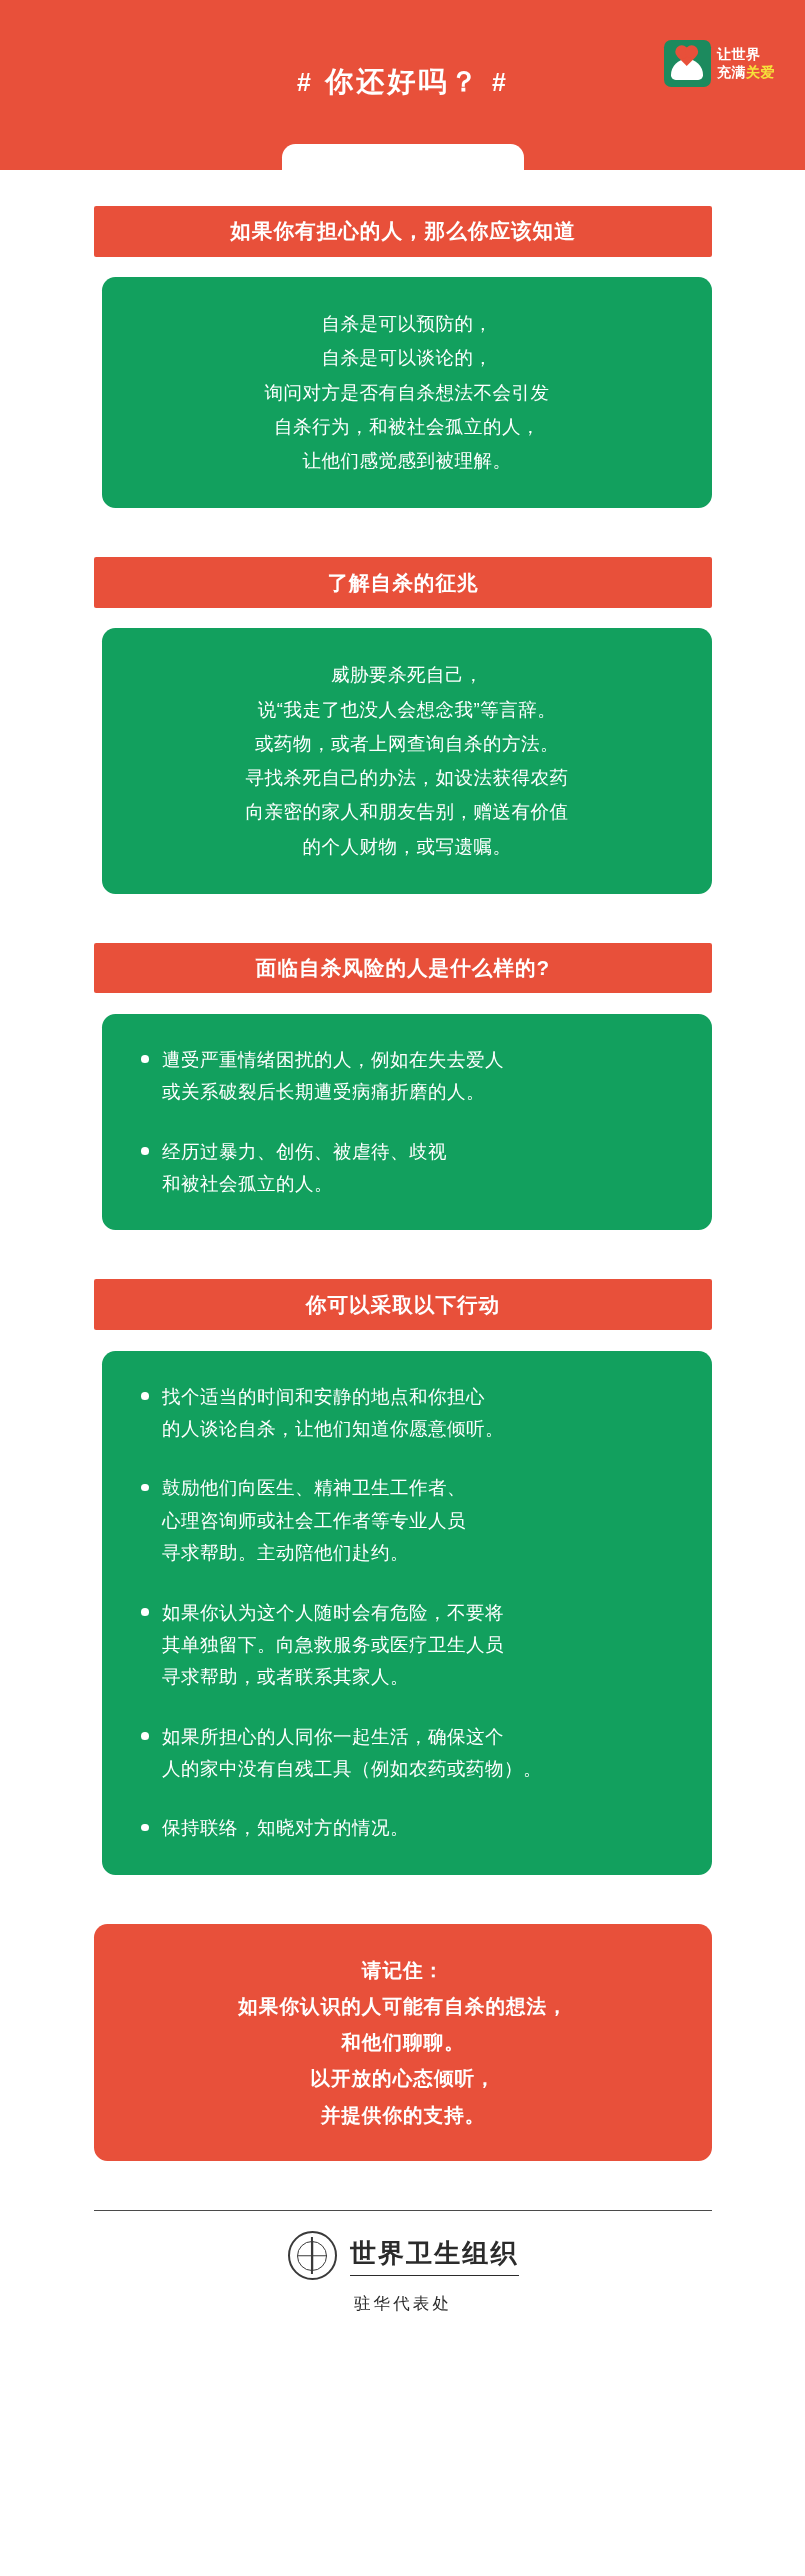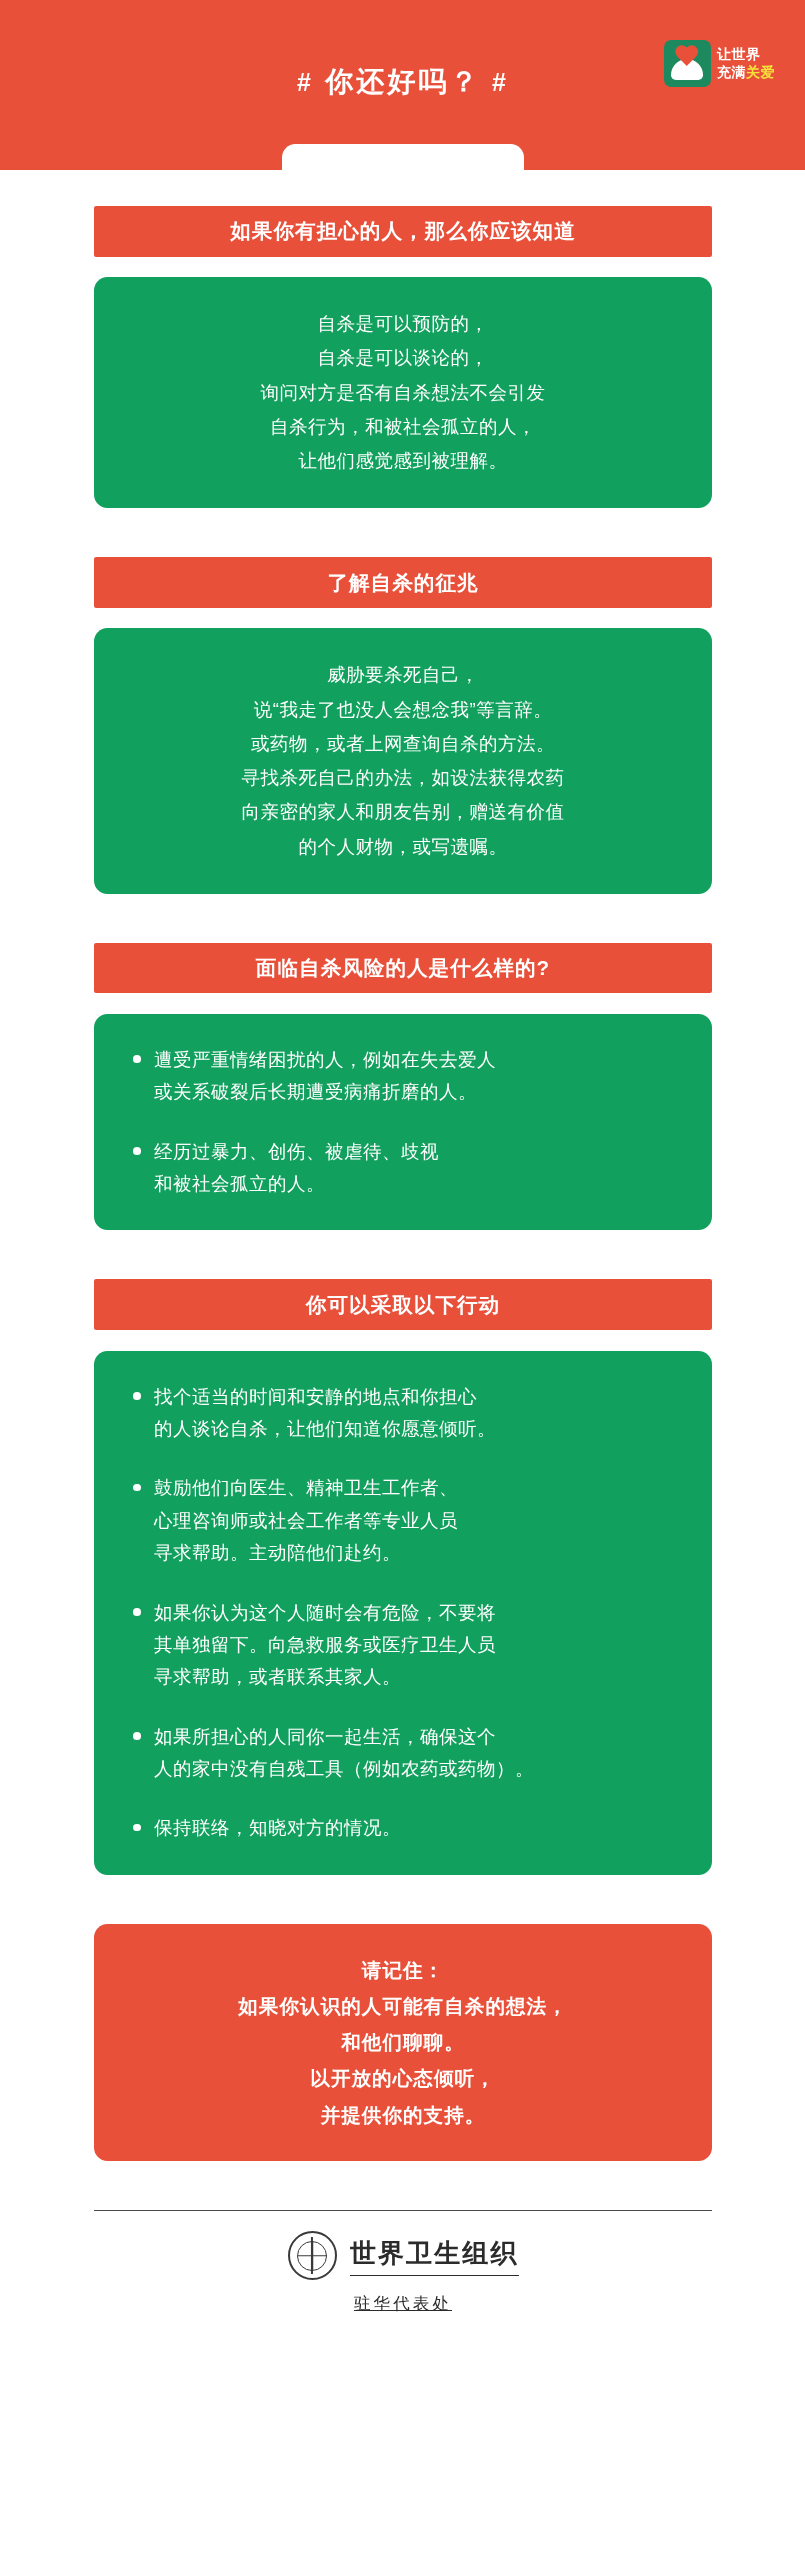--- a/index.html
+++ b/index.html
@@ -127,20 +127,21 @@
 
   .green-card {
     background: #12a05e;
     color: #ffffff;
     border-radius: 13.4px;
     padding: 30px 36px;
     font-size: 18.5px;
     line-height: 1.85;
     letter-spacing: 0.5px;
     position: relative;
+    margin-left: 8px;
   }
   .green-card.centered-lines p { text-align: center; }
 
   .bullet-list { list-style: none; }
   .bullet-list li {
     position: relative;
     padding-left: 24px;
     margin-bottom: 27px;
     font-size: 18.5px;
     line-height: 1.75;
@@ -223,21 +224,20 @@
     color: #2b2b2b;
     letter-spacing: 2.1px;
     border-bottom: 1.5px solid #2b2b2b;
     padding-bottom: 4.1px;
   }
   .footer-sub {
     margin-top: 13.4px;
     font-size: 16.5px;
     color: #2b2b2b;
     letter-spacing: 3.1px;
-    text-decoration: underline;
   }
 </style>
 </head>
 <body>
 
 <div class="top-banner">
   <div class="hashtag-title">
     <span class="hash-mark">#</span>
     <span>你还好吗？</span>
     <span class="hash-mark">#</span>

